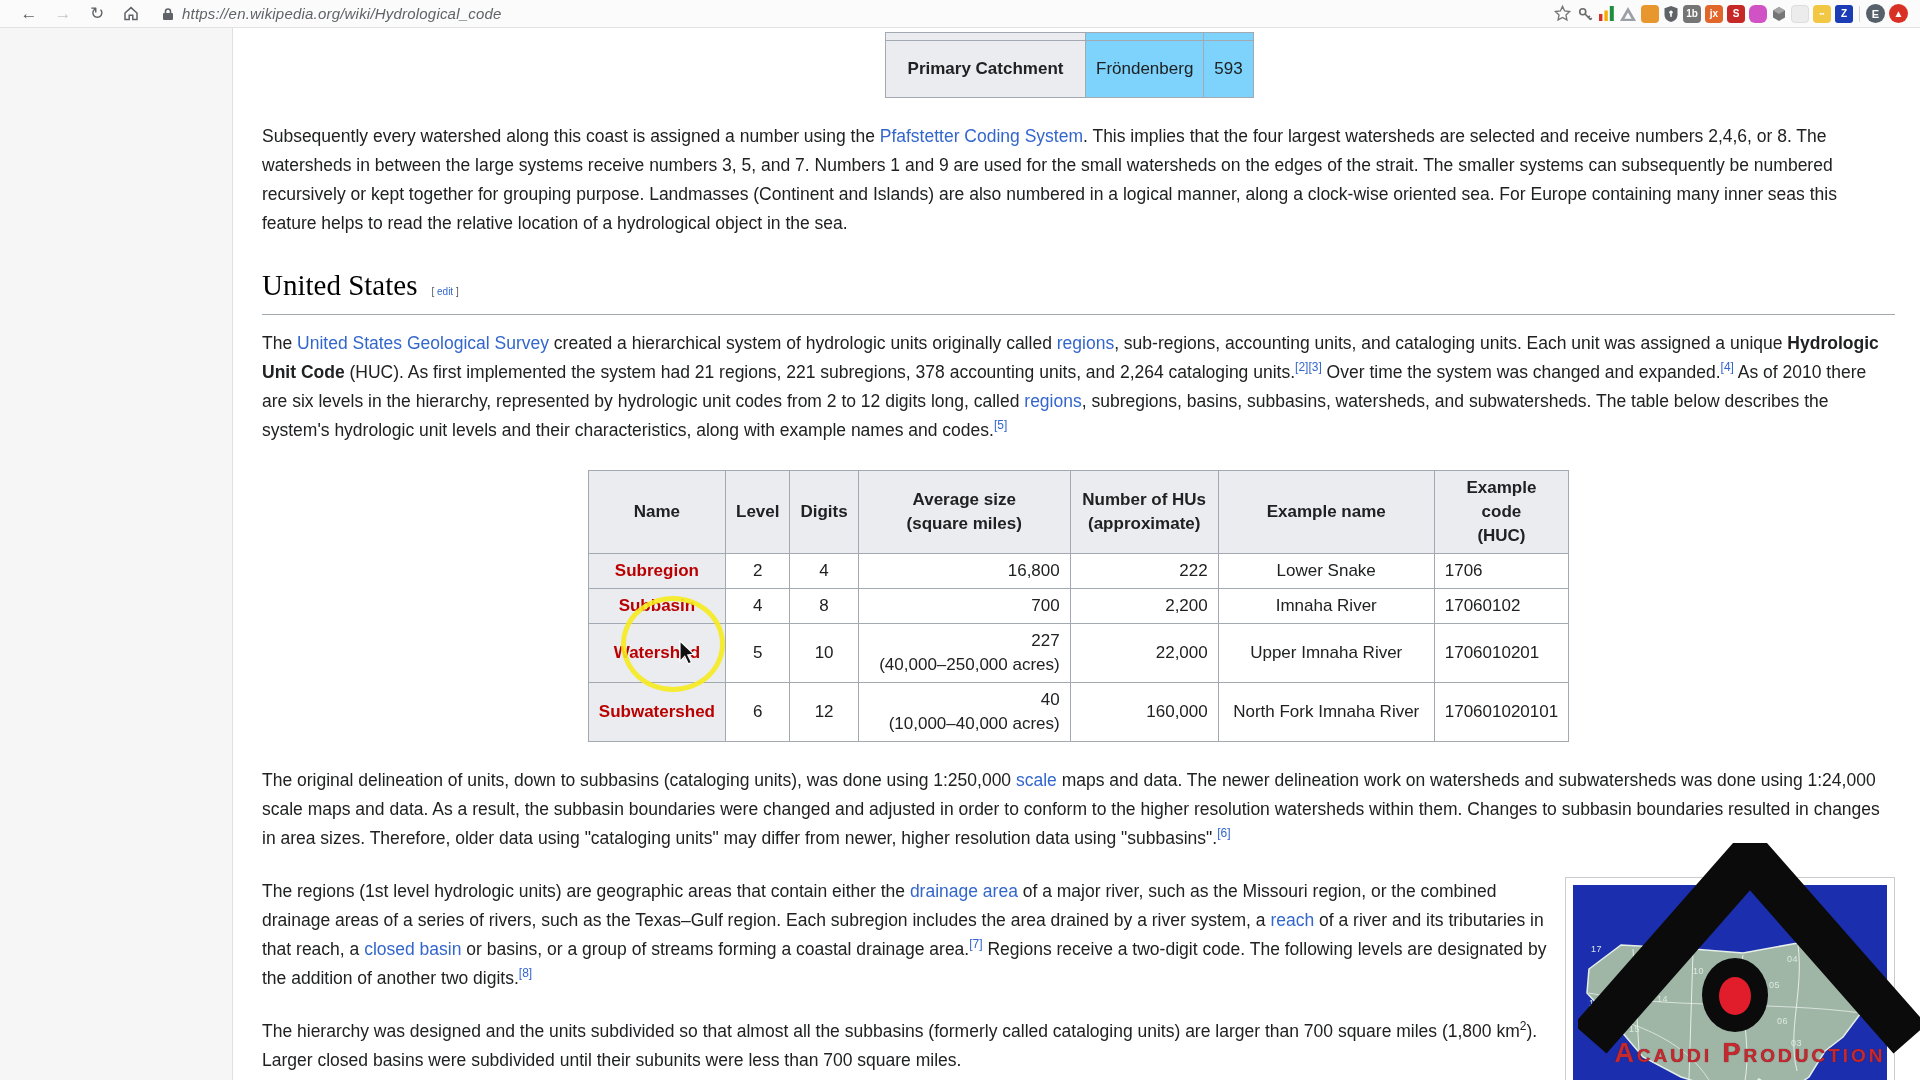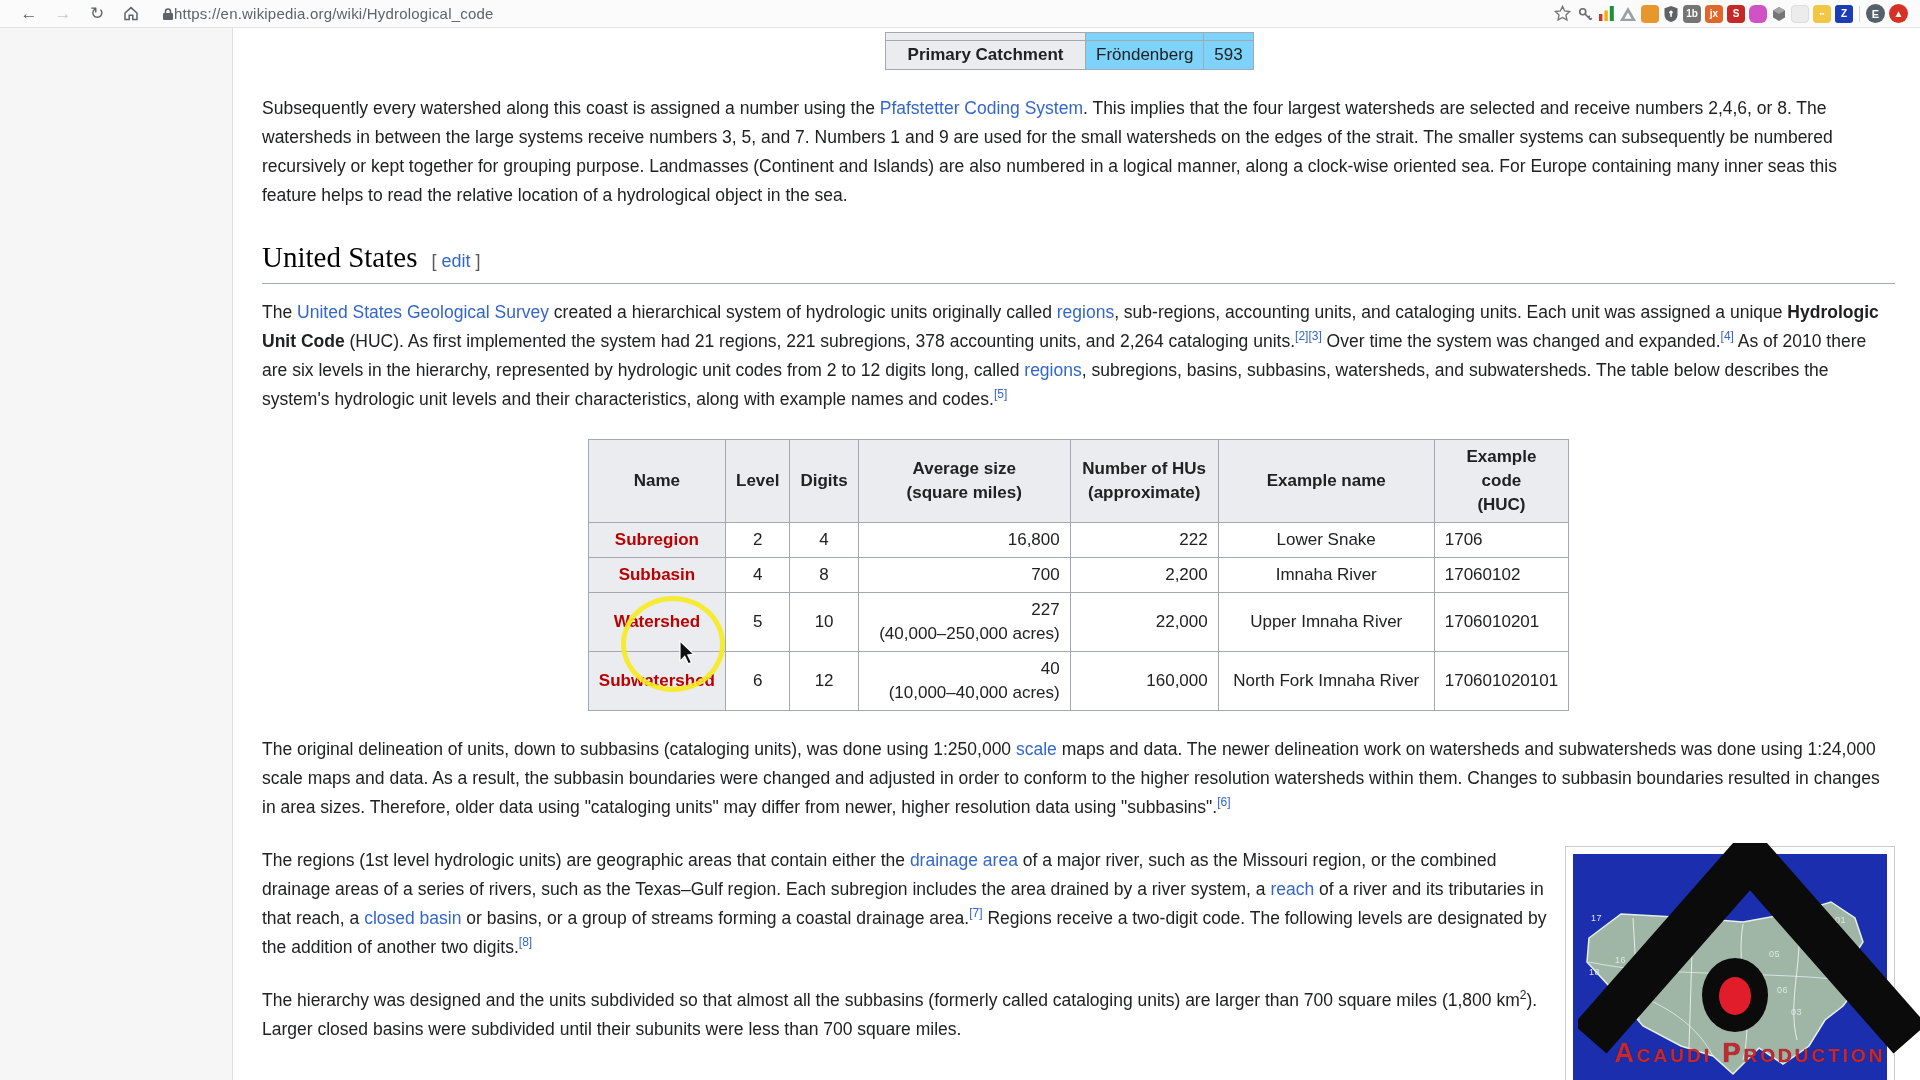--- a/index.html
+++ b/index.html
@@ -5,21 +5,21 @@
   * { margin:0; padding:0; box-sizing:border-box; }
   html,body { width:1920px; height:1080px; overflow:hidden; background:#fff;
     font-family:"Liberation Sans", sans-serif; }
 
   
   .toolbar { height:28px; background:#fbfbfb; border-bottom:1px solid #e2e2e2;
     display:flex; align-items:center; padding:0 12px; gap:0; }
   .navbtn { width:34px; height:26px; display:flex; align-items:center; justify-content:center;
     font-size:17px; color:#5f6368; }
   .navbtn.disabled { color:#c4c7cb; }
-  .urlbox { flex:1; display:flex; align-items:center; margin-left:14px; }
+  .urlbox { flex:1; display:flex; align-items:center; gap:8px; margin-left:14px;font-style:italic; }
   .urltext { font-size:15px; color:#5f6368; letter-spacing:.2px; }
   .tb-icons { display:flex; align-items:center; gap:4px; margin-left:10px; }
   .ext { width:18px; height:18px; border-radius:4px; display:flex; align-items:center;
     justify-content:center; font-size:10px; font-weight:bold; color:#fff; }
   .tb-divider { width:1px; height:16px; background:#d6d6d6; margin:0 2px; }
   .avatar { width:19px; height:19px; border-radius:50%; background:#56606b; color:#fff;
     display:flex; align-items:center; justify-content:center; font-size:11px; font-weight:bold; }
   .redcircle { width:19px; height:19px; border-radius:50%; background:#d93025; color:#fff;
     display:flex; align-items:center; justify-content:center; font-size:10px; }
 
@@ -34,31 +34,31 @@
   .wl { color:#3366cc; text-decoration:none; }
   .redlink { color:#ba0000; text-decoration:none; }
   sup.cite { font-size:12px; line-height:0; }
   sup.cite a { color:#3366cc; text-decoration:none; }
   sup.plain { font-size:12px; line-height:0; }
   b { font-weight:bold; }
 
   
   .fragment { margin-left:623px; border-collapse:collapse; }
   .fragment th, .fragment td { border:1px solid #a2a9b1; font-size:17px; line-height:22px;
-    padding:3px 10px; }
+    padding:17px 10px; }
   .fragment th { background:#eaecf0; font-weight:bold; text-align:center; width:200px; }
   .fragment td { background:#7dd3fc; }
   .fragment .sliver th, .fragment .sliver td { padding:0; height:8px; line-height:8px; }
 
   .body-p { margin:24px 0 0 0; }
 
   h2.sect { font-family:"Liberation Serif", serif; font-weight:normal; font-size:29px;
     color:#000; border-bottom:1px solid #a2a9b1; padding-bottom:5px; margin:30px 0 6px 0;
     line-height:34px; }
-  .editsection { font-family:"Liberation Sans", sans-serif; font-size:18px; margin-left:14px; }
+  .editsection { font-family:"Liberation Sans", sans-serif; font-size:10px; margin-left:14px; }
   .editsection .br { color:#54595d; }
 
   
   table.huc { border-collapse:collapse; margin:25px auto 0 auto; font-size:17px; line-height:24px; }
   table.huc th, table.huc td { border:1px solid #a2a9b1; padding:5px 10px; }
   table.huc thead th { background:#eaecf0; text-align:center; font-weight:bold; }
   table.huc tbody th { background:#eaecf0; text-align:center; font-weight:bold; width:125px; }
   table.huc td:nth-child(2), table.huc td:nth-child(3) { text-align:center; }
   table.huc td:nth-child(2) { width:48px; } table.huc td:nth-child(3) { width:52px; }
   table.huc td:nth-child(4) { text-align:right; width:212px; }

